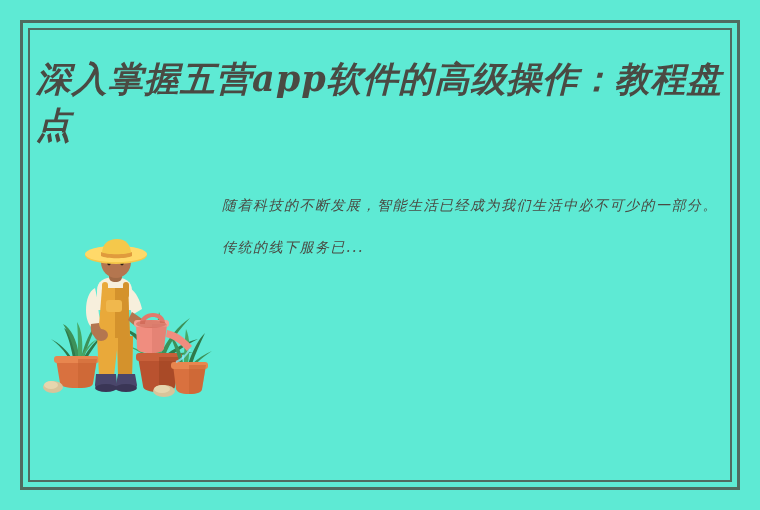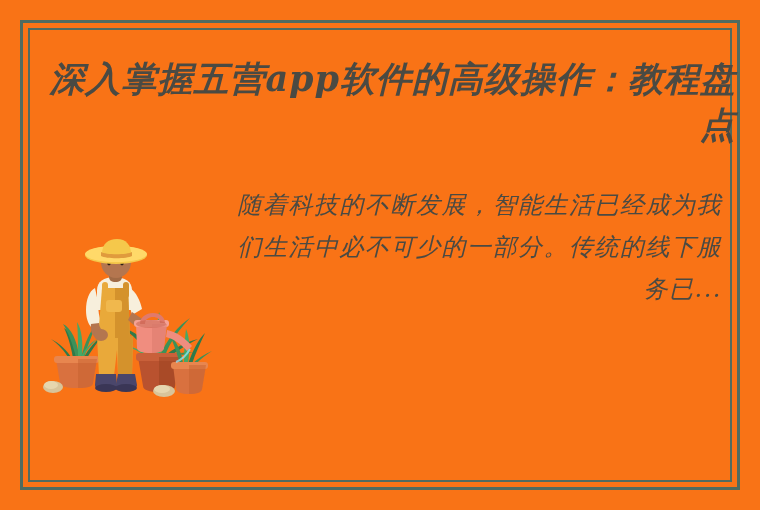--- a/index.html
+++ b/index.html
@@ -12,23 +12,22 @@
     height: 510px;
     overflow: hidden;
     background: #7dffcd;
     font-family: "Liberation Serif", "DejaVu Serif", serif;
   }
 
   #card {
     position: relative;
     width: 760px;
     height: 510px;
-    background: #f97316;
+    background: #5eead4;
     box-sizing: border-box;
-    text-align: right;
   }
 
   
   .frame-outer {
     position: absolute;
     left: 20px;
     top: 20px;
     right: 20px;
     bottom: 20px;
     border: 3px solid #4f6b60;
@@ -64,21 +63,21 @@
   }
 
   
   .body-copy {
     position: absolute;
     left: 222px;
     top: 184px;
     width: 500px;
     margin: 0;
     color: #4a4a43;
-    font-size: 24px;
+    font-size: 14px;
     line-height: 42px;
     font-style: italic;
     letter-spacing: 1.5px;
     font-family: "DejaVu Serif", "Liberation Serif", serif;
     word-break: break-all;
   }
 
   
   .illustration {
     position: absolute;

